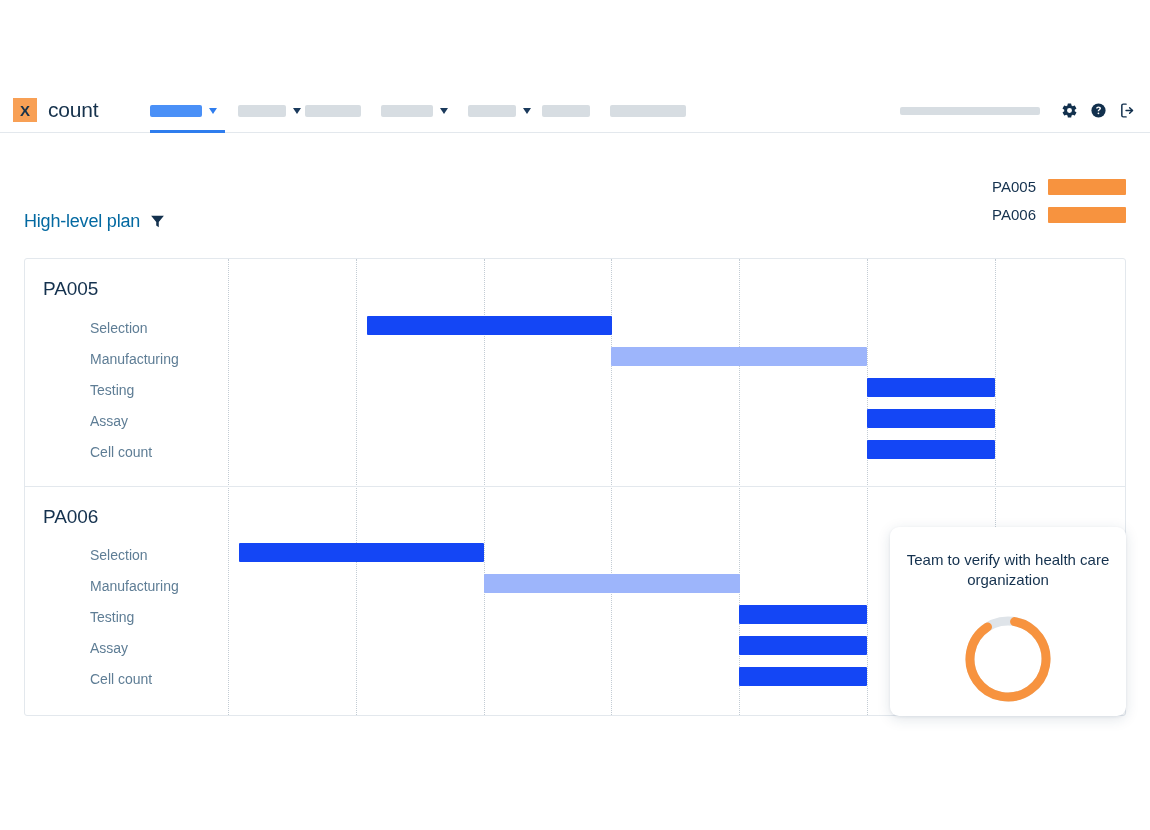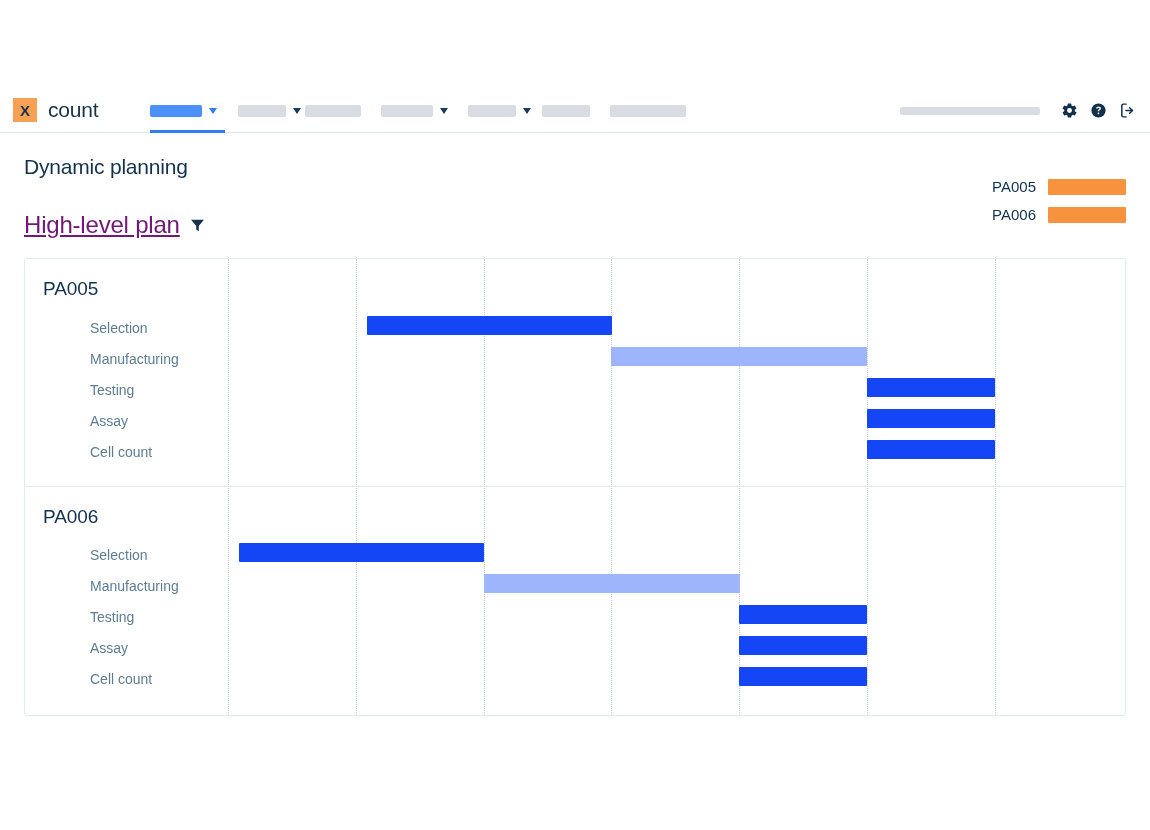--- a/index.html
+++ b/index.html
@@ -116,24 +116,23 @@
     font-size: 21px;
     color: #14314e;
     letter-spacing: -0.2px;
   }
   .subtitle-row {
     position: absolute;
     left: 24px; top: 211px;
     display: flex; align-items: center; gap: 9px;
   }
   .subtitle {
-    font-size: 24px;
-    color: #701a75;
+    font-size: 18px;
+    color: #0369a1;
     letter-spacing: -0.2px;
-    text-decoration: underline;
   }
   .funnel { width: 17px; height: 17px; color: #14314e; }
 
   
   .legend {
     position: absolute;
     right: 24px; top: 178px;
     display: flex; flex-direction: column; gap: 11px;
   }
   .legend-row {
@@ -290,21 +289,20 @@
       <div class="hicon">
         <svg width="17" height="17" viewBox="0 0 24 24" fill="none" stroke="currentColor" stroke-width="2.1" stroke-linecap="round" stroke-linejoin="round">
           <path d="M10 3H6a2 2 0 0 0-2 2v14a2 2 0 0 0 2 2h4"></path>
           <path d="M15 16l4-4-4-4"></path>
           <path d="M19 12H10"></path>
         </svg>
       </div>
     </div>
   </div>
 
-  <div class="page-title">Dynamic planning</div>
 
   <div class="subtitle-row">
     <span class="subtitle">High-level plan</span>
     <span class="funnel">
       <svg width="17" height="17" viewBox="0 0 24 24" fill="currentColor">
         <path d="M3 4h18l-7.2 8.6V20l-3.6-2.2v-5.2z"></path>
       </svg>
     </span>
   </div>
 
@@ -353,14 +351,23 @@
           <div class="bar solid" style="left: 714px; width: 128px; top: 119px;"></div>
           <div class="row-label" style="top: 154px;">Assay</div>
           <div class="bar solid" style="left: 714px; width: 128px; top: 150px;"></div>
           <div class="row-label" style="top: 185px;">Cell count</div>
           <div class="bar solid" style="left: 714px; width: 128px; top: 181px;"></div>
         </div>
         <div class="group-divider" style="top: 227px;"></div>
       </div>
   </div>
 
+  <div class="tip-card">
+    <div class="tip-title">Team to verify with health care organization</div>
+    <div class="tip-donut">
+      <svg width="92" height="92" viewBox="0 0 92 92">
+        <circle id="donut-track" cx="46" cy="46" r="38" fill="none" stroke="#dfe4e9" stroke-width="9"></circle>
+        <circle id="donut-fill" cx="46" cy="46" r="38" fill="none" stroke="#f7933f" stroke-width="9" stroke-linecap="round" transform="rotate(-80 46 46)" stroke-dasharray="210.10971667208534 28.65132500073891"></circle>
+      </svg>
+    </div>
+  </div>
 
 </div>
 
 </body></html>

